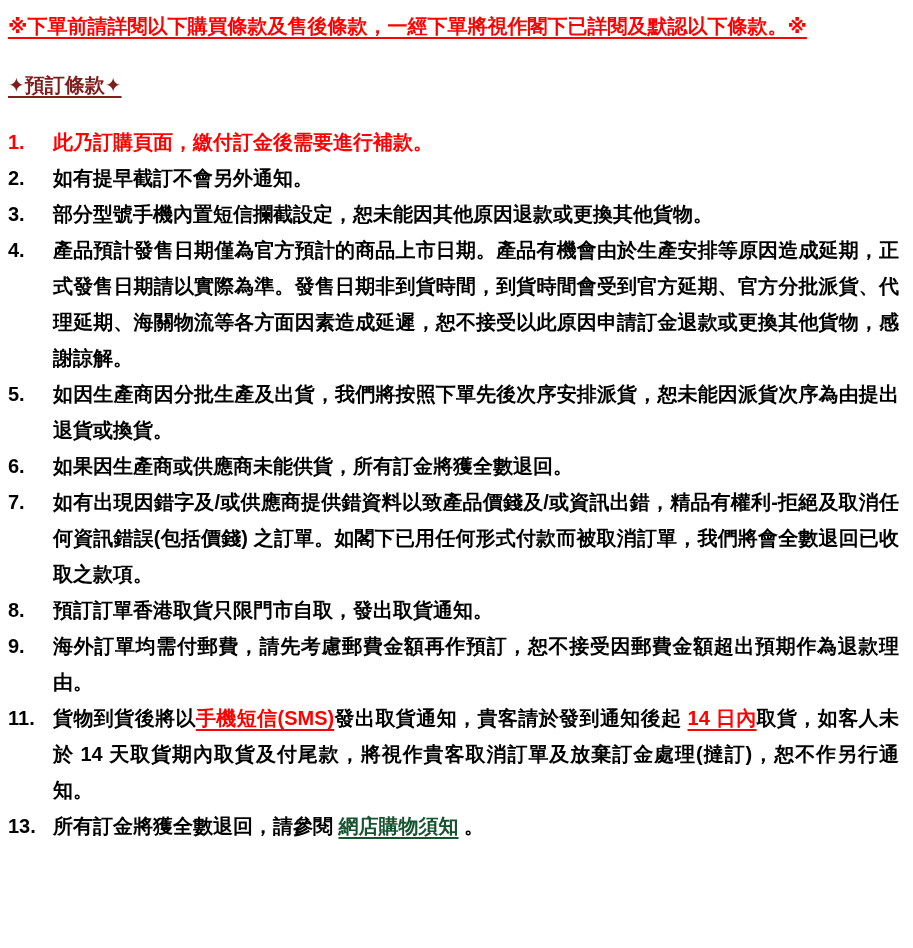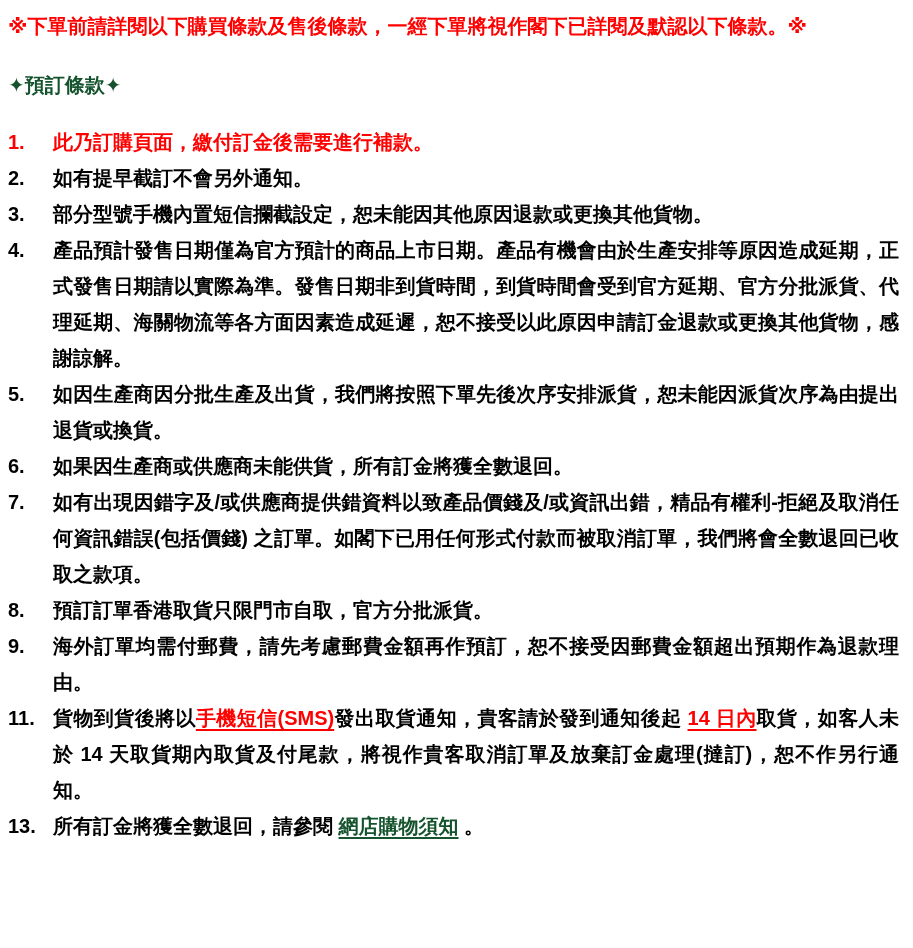--- a/index.html
+++ b/index.html
@@ -10,26 +10,28 @@
     padding: 8px 14px 10px 8px;
     font-family: "Liberation Sans", "DejaVu Sans", sans-serif;
     font-weight: 700;
     font-size: 20px;
     line-height: 36px;
     color: #000000;
     background: #ffffff;
   }
   .notice-header {
     color: #ff0000;
+    text-decoration: underline;
     text-decoration-thickness: 2px;
     text-underline-offset: 4px;
     margin: 0 0 23px 0;
   }
   .section-title {
-    color: #14532d;
+    color: #7f1d1d;
+    text-decoration: underline;
     text-decoration-thickness: 2px;
     text-underline-offset: 4px;
     margin: 12px 0 21px 0;
   }
   ol.terms { list-style: none; margin: 0; padding: 0; }
   li.term { display: flex; align-items: flex-start; }
   li.term .num { flex: 0 0 33px; }
   li.term .body { flex: 1 1 auto; text-align: justify; margin-left: 12px; }
   li.term.red { color: #ff0000; }
   span.red-underline {
@@ -76,21 +78,21 @@
       <li class="term">
         <span class="num">6.</span>
         <span class="body"><span>如果因生產商或供應商未能供貨，所有訂金將獲全數退回。</span></span>
       </li>
       <li class="term">
         <span class="num">7.</span>
         <span class="body"><span>如有出現因錯字及/或供應商提供錯資料以致產品價錢及/或資訊出錯，精品有權利-拒絕及取消任何資訊錯誤(包括價錢) 之訂單。如閣下已用任何形式付款而被取消訂單，我們將會全數退回已收取之款項。</span></span>
       </li>
       <li class="term">
         <span class="num">8.</span>
-        <span class="body"><span>預訂訂單香港取貨只限門市自取，官方分批派貨。</span></span>
+        <span class="body"><span>預訂訂單香港取貨只限門市自取，發出取貨通知。</span></span>
       </li>
       <li class="term">
         <span class="num">9.</span>
         <span class="body"><span>海外訂單均需付郵費，請先考慮郵費金額再作預訂，恕不接受因郵費金額超出預期作為退款理由。</span></span>
       </li>
       <li class="term">
         <span class="num">11.</span>
         <span class="body"><span>貨物到貨後將以</span><span class="red-underline">手機短信(SMS)</span><span>發出取貨通知，貴客請於發到通知後起 </span><span class="red-underline">14 日內</span><span>取貨，如客人未於 14 天取貨期內取貨及付尾款，將視作貴客取消訂單及放棄訂金處理(撻訂)，恕不作另行通知。</span></span>
       </li>
       <li class="term">

